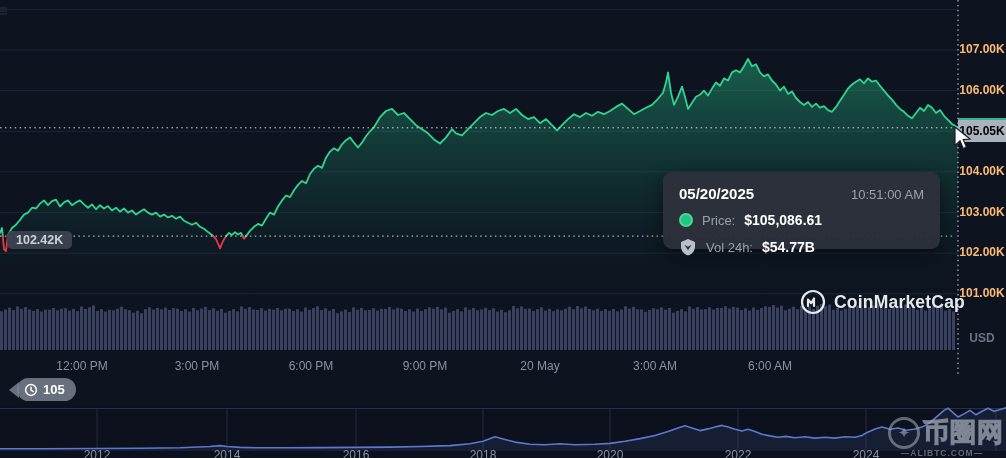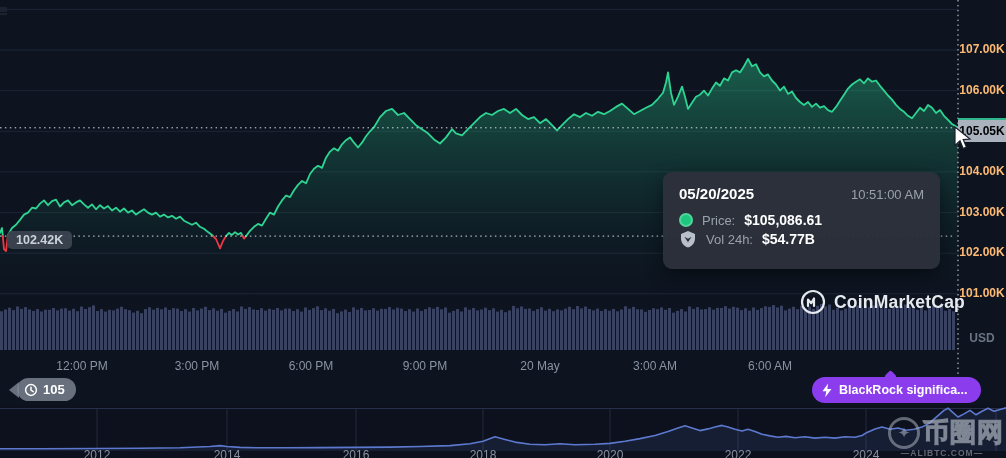--- a/index.html
+++ b/index.html
@@ -30,28 +30,28 @@
     position:absolute;left:7px;top:231px;z-index:3;
     background:rgba(60,67,80,.95);border-radius:5px;padding:2px 9px;
     color:#ccd2da;font-size:12.5px;font-weight:700;
   }
   .cur-time-badge{
     position:absolute;left:833px;top:353px;height:26px;z-index:4;
     background:#929cab;border-radius:4px;padding:5px 10px;
     color:#fff;font-size:13px;font-weight:700;white-space:nowrap;
   }
   .tooltip{
-    position:absolute;left:663px;top:172px;width:277px;height:97px;z-index:5;
+    position:absolute;left:663px;top:172px;width:277px;height:77px;z-index:5;
     background:rgba(44,49,59,.97);border-radius:9px;padding:13px 16px 12px 16px;
     box-shadow:0 6px 18px rgba(0,0,0,.45);
   }
   .tt-head{display:flex;justify-content:space-between;align-items:baseline;margin-bottom:10px;}
   .tt-date{color:#fff;font-size:15px;font-weight:700;}
   .tt-time{color:#99a1ac;font-size:13px;font-weight:500;}
-  .tt-row{display:flex;align-items:center;gap:9px;margin-top:2px;}
+  .tt-row{display:flex;align-items:center;gap:9px;margin-top:10px;}
   .tt-lbl{color:#99a1ac;font-size:13px;}
   .tt-val{color:#fff;font-size:14px;font-weight:700;}
   .dot-icon{width:14px;height:14px;border-radius:50%;background:#1ec77e;border:2px solid rgba(235,255,245,.25);flex:0 0 auto;}
   .hist-pill{
     position:absolute;left:17px;top:378px;height:23px;z-index:4;
     background:rgba(125,133,147,.82);border-radius:12px;padding:0 11px 0 7px;
     display:flex;align-items:center;gap:5px;color:#fff;font-size:13px;font-weight:700;cursor:pointer;
   }
   .hist-pill::before{
     content:"";position:absolute;left:-8px;top:50%;transform:translateY(-50%);
@@ -409,28 +409,20 @@
   <div class="hist-pill">
     <span style="display:flex">
       <svg width="14" height="14" viewBox="0 0 14 14" style="position:static">
         <circle cx="7" cy="7" r="5.4" fill="none" stroke="#fff" stroke-width="1.5"></circle>
         <path d="M7 4.2 V7.2 L9.2 8.6" fill="none" stroke="#fff" stroke-width="1.5" stroke-linecap="round"></path>
       </svg>
     </span>
     <span>105</span>
   </div>
 
-  <div class="news-pill">
-    <span style="display:flex;position:relative;z-index:1">
-      <svg width="12" height="15" viewBox="0 0 12 15" style="position:static">
-        <path d="M7 0.5 L1.5 8.2 H5.3 L4.2 14.2 L10.5 6 H6.4 Z" fill="#fff"></path>
-      </svg>
-    </span>
-    <span style="position:relative;z-index:1">BlackRock significa...</span>
-  </div>
 
   <div class="cursor">
     <svg width="20" height="24" viewBox="0 0 20 24" style="position:static">
       <path d="M3 1 L3 19.5 L8 14.8 L11.2 22.5 L14.4 21 L11.2 13.6 L18 13 Z" fill="#fff" stroke="#1a1f29" stroke-width="1.2"></path>
     </svg>
   </div>
 
   <div class="site-mark">
     <div class="site-row">
       <span class="site-logo">✦</span>

